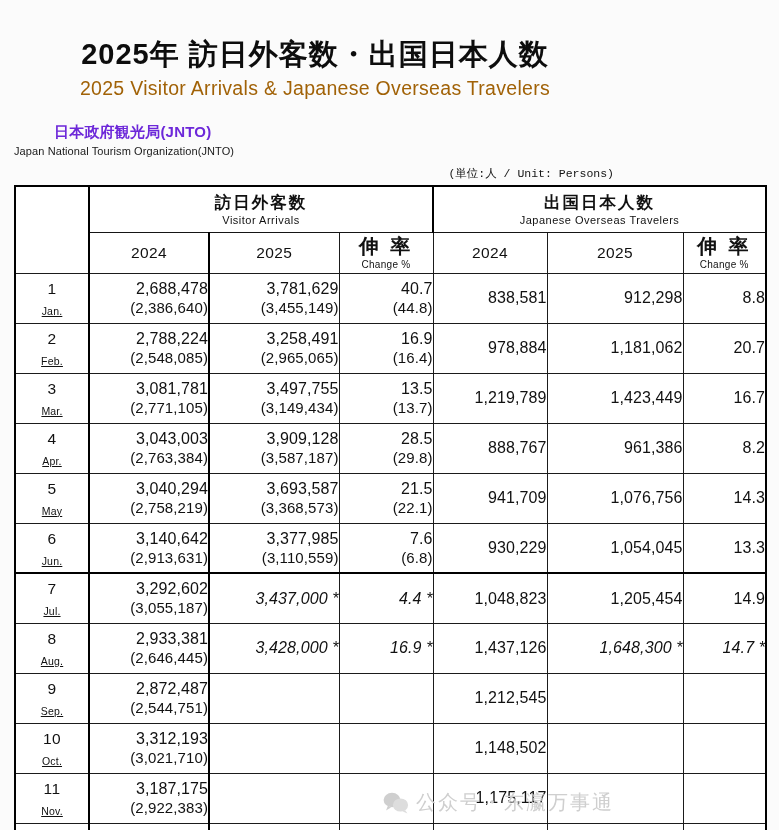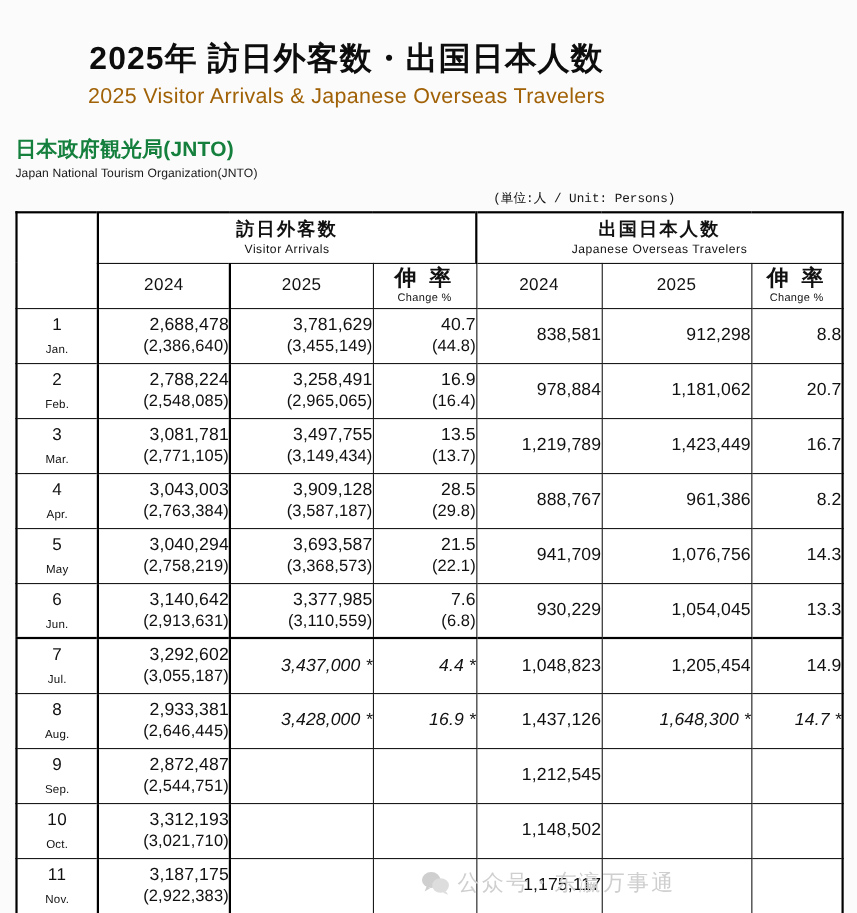--- a/index.html
+++ b/index.html
@@ -25,21 +25,21 @@
   .title-en {
     font-size: 19.5px;
     font-weight: 400;
     letter-spacing: 0.3px;
     margin-top: 6px;
     color: #a16207;
   }
 
   
   .org-block { margin: 23px 0 0 14px; }
-  .org-ja { font-size: 19px; font-weight: 700; letter-spacing: 0.2px; color: #15803d; }
+  .org-ja { font-size: 15px; font-weight: 700; letter-spacing: 0.2px; color: #6d28d9; margin-left: 40px; }
   .org-en { font-size: 11px; font-weight: 400; margin-top: 3px; letter-spacing: 0.1px; color: #191919; }
 
   
   .unit-note {
     text-align: right;
     font-size: 11.5px;
     margin: 9px 16px 4px 0;
     color: #141414;
     font-family: Liberation Mono, monospace;
   }
@@ -89,21 +89,21 @@
   .divider-left { border-right: 2.5px solid #000 !important; }
   
   .month-col { border-right: 2.2px solid #000 !important; }
 
   
   tr.data-row td { height: 50px; }
   tr.data-row.thick-top td { border-top: 2.4px solid #000 !important; }
 
   .mcell { text-align: center; padding: 3px 0 4px 0; }
   .mnum { font-size: 15.5px; line-height: 1.15; letter-spacing: 0.5px; }
-  .mabbr { font-size: 10.5px; margin-top: 7px; letter-spacing: 0.2px; }
+  .mabbr { font-size: 10.5px; margin-top: 7px; letter-spacing: 0.2px; text-decoration: underline; }
 
   .ncell { text-align: right; padding: 3px 8px 4px 4px; }
   .nmain { font-size: 16px; line-height: 1.25; letter-spacing: 0.1px; white-space: nowrap; }
   .nsub  { font-size: 15px; line-height: 1.25; letter-spacing: 0.1px; white-space: nowrap; }
   .est .nmain { font-style: italic; }
 
   
   .watermark {
     position: absolute;
     right: 16px;

